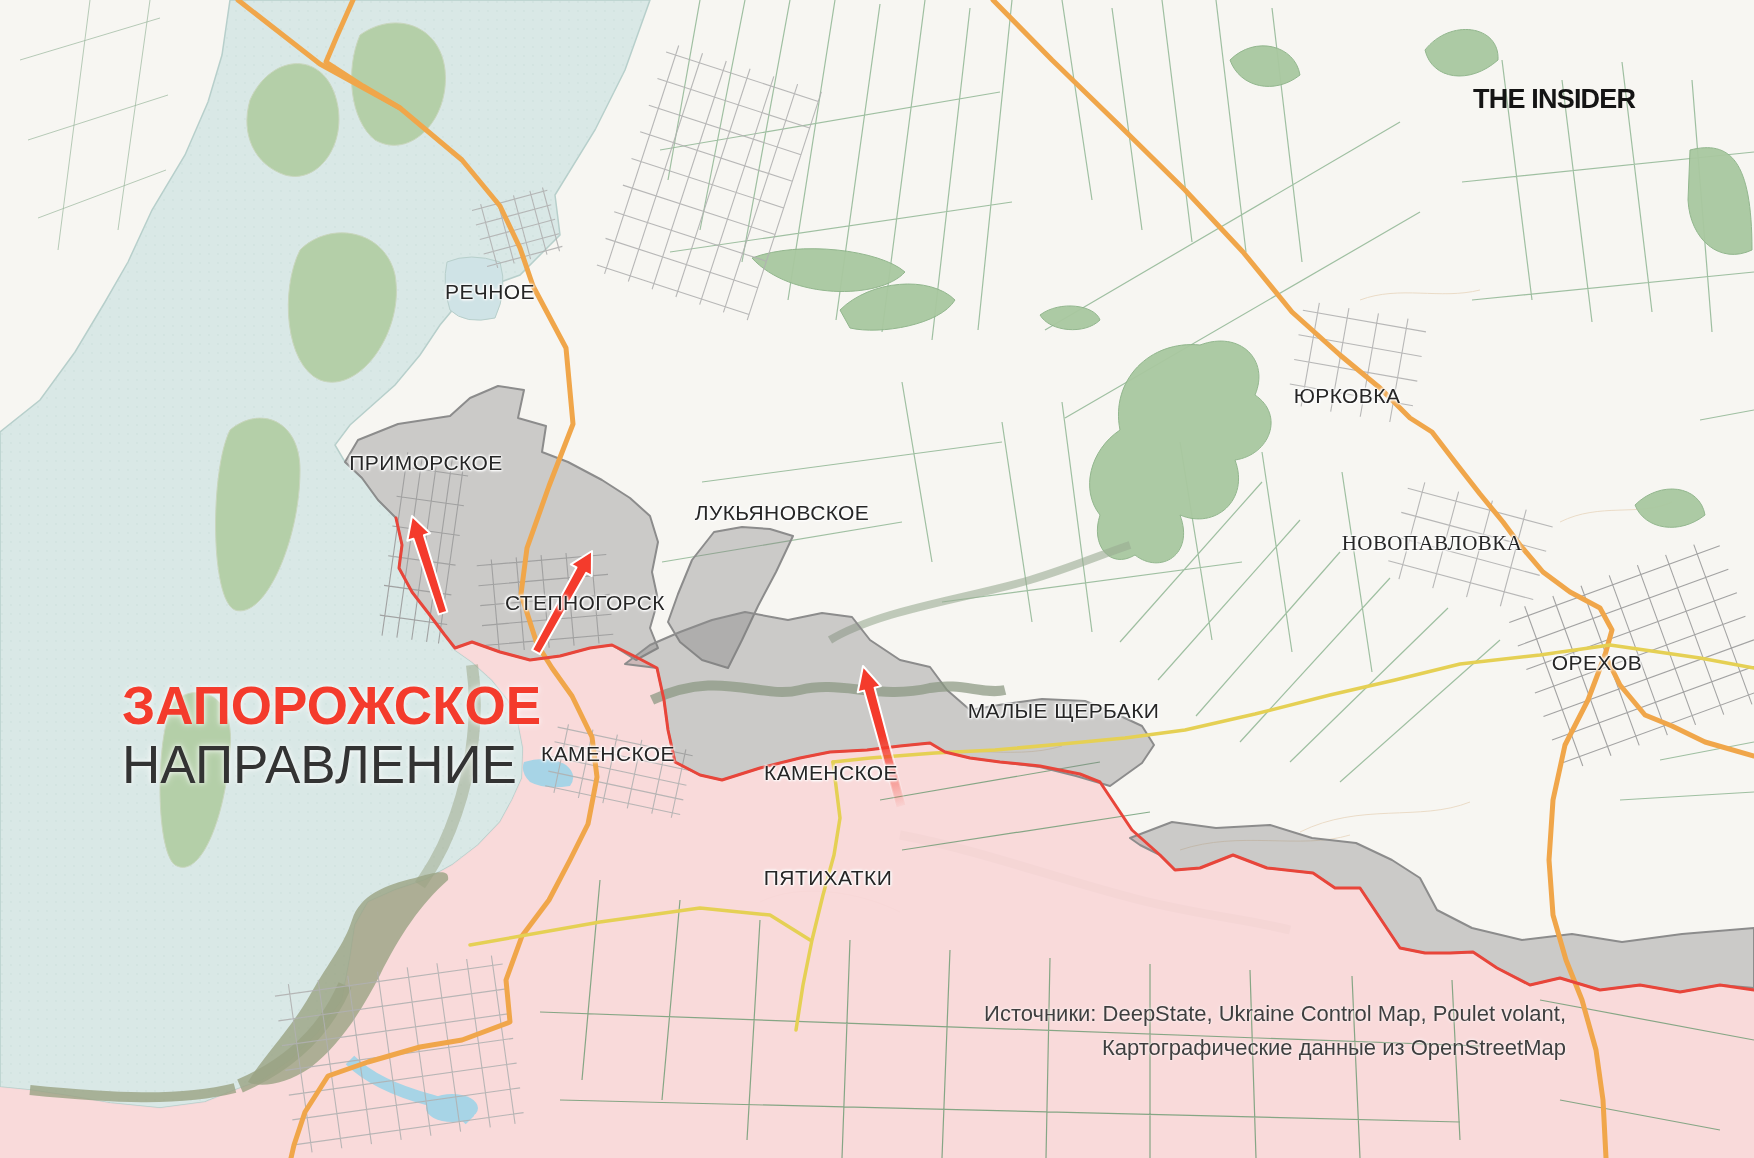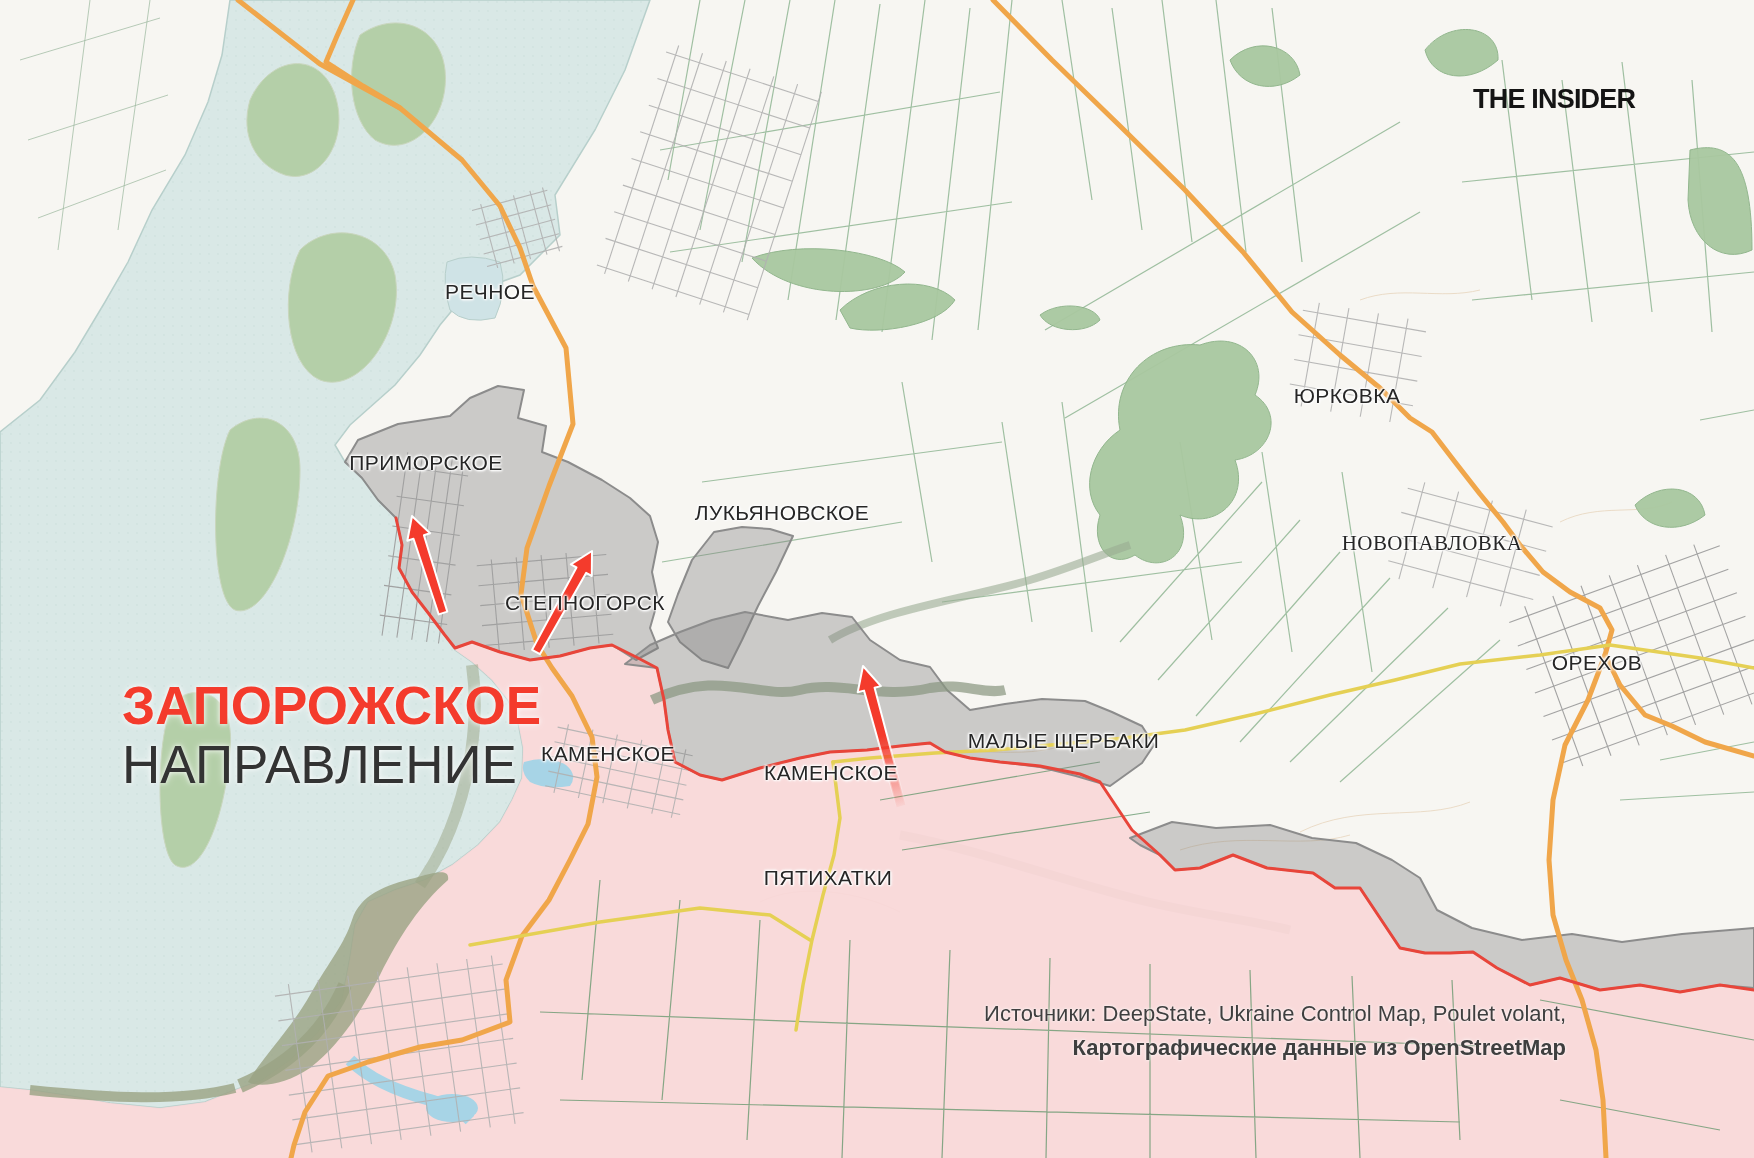--- a/index.html
+++ b/index.html
@@ -56,21 +56,21 @@
     position:absolute;left:1473px;top:84px;
     font-size:27px;font-weight:800;color:#141414;letter-spacing:-.8px;
     transform:scaleY(1.05);
   }
 
   .attribution{
     position:absolute;right:188px;top:1001px;text-align:right;
     font-size:22px;color:#3f3f3f;line-height:1.22;
     text-shadow:0 0 2px rgba(255,255,255,.9),0 0 4px rgba(255,255,255,.7);
   }
-  .attribution .credit{margin-top:7px;font-weight:bold;}
+  .attribution .credit{margin-top:7px;}
 </style>
 </head>
 <body>
 
 <div class="stage">
 
   <svg width="1754" height="1158" viewBox="0 0 1754 1158">
     <defs>
       <pattern id="waterdots" width="9" height="9" patternUnits="userSpaceOnUse">
         <circle cx="2" cy="2" r="0.9" fill="#c6dbd8"></circle>
@@ -209,21 +209,21 @@
     </g>
   </svg>
 
   <div class="labels">
     <div class="map-label" style="left: 490px; top: 292px;">РЕЧНОЕ</div>
     <div class="map-label" style="left: 426px; top: 463px;">ПРИМОРСКОЕ</div>
     <div class="map-label" style="left: 782px; top: 513px;">ЛУКЬЯНОВСКОЕ</div>
     <div class="map-label" style="left: 585px; top: 603px;">СТЕПНОГОРСК</div>
     <div class="map-label" style="left: 608px; top: 754px;">КАМЕНСКОЕ</div>
     <div class="map-label" style="left: 831px; top: 773px;">КАМЕНСКОЕ</div>
-    <div class="map-label" style="left: 1045px; top: 741px; padding-left: 37px;">МАЛЫЕ ЩЕРБАКИ</div>
+    <div class="map-label" style="left: 1045px; top: 711px; padding-left: 37px;">МАЛЫЕ ЩЕРБАКИ</div>
     <div class="map-label" style="left: 828px; top: 878px;">ПЯТИХАТКИ</div>
     <div class="map-label" style="left: 1347px; top: 396px;">ЮРКОВКА</div>
     <div class="map-label" style="left: 1432px; top: 543px; font-family: Liberation Serif, serif;">НОВОПАВЛОВКА</div>
     <div class="map-label" style="left: 1597px; top: 663px;">ОРЕХОВ</div>
   </div>
 
   <div class="title-block">
     <div class="title-line1">ЗАПОРОЖСКОЕ</div>
     <div class="title-line2">НАПРАВЛЕНИЕ</div>
   </div>

